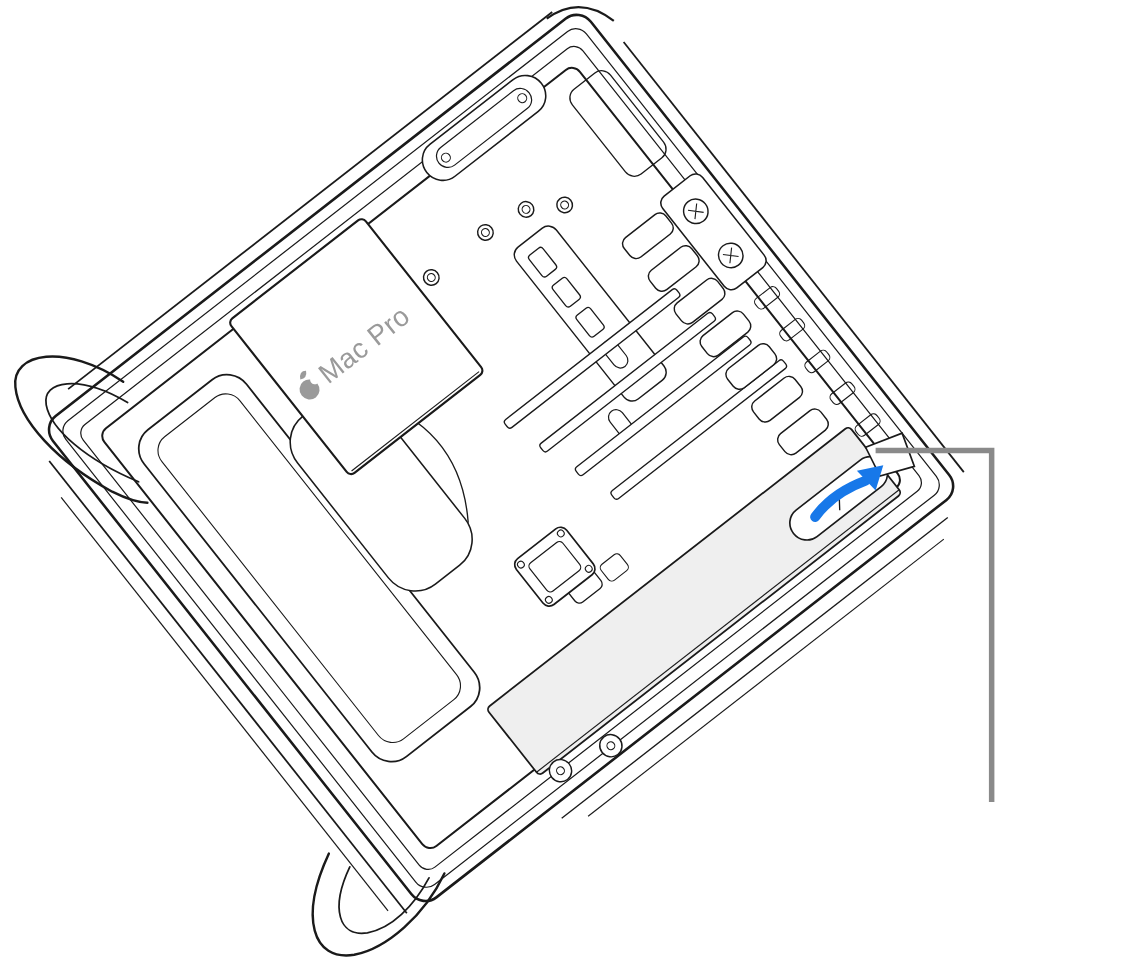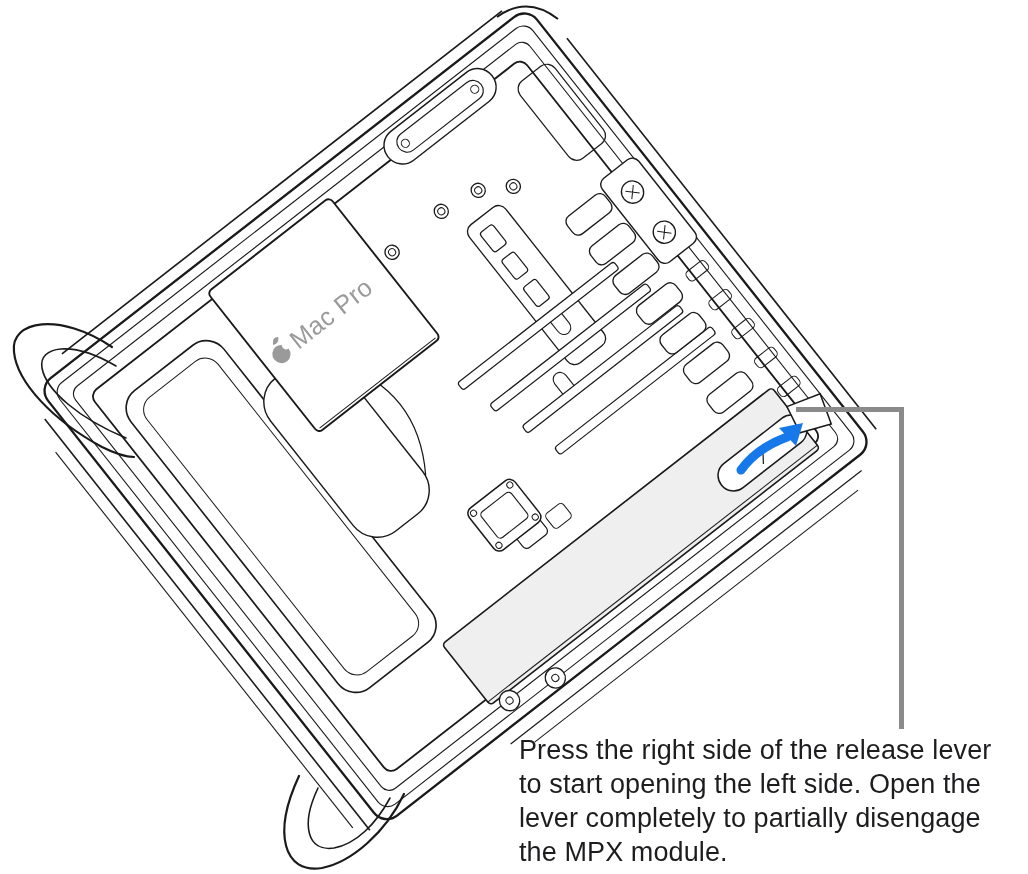--- a/index.html
+++ b/index.html
@@ -177,17 +177,13 @@
     </g>
 
     <path d="M 796,409.5 L 901.5,409.5 L 901.5,729" fill="none" stroke="#8a8a8a" stroke-width="5" stroke-linejoin="miter"></path>
 
     <g>
       <path d="M 741,470 C 752,455 768,444 787,437" fill="none" stroke="#1778e9" stroke-width="9" stroke-linecap="round"></path>
       <path d="M 803,423 L 796,446 L 779,428 Z" fill="#1778e9"></path>
     </g>
   </svg>
 
-  <div class="caption">Press the right side of the release lever
-to start opening the left side. Open the
-lever completely to partially disengage
-the MPX module.</div>
 </div>
 
 </body></html>

